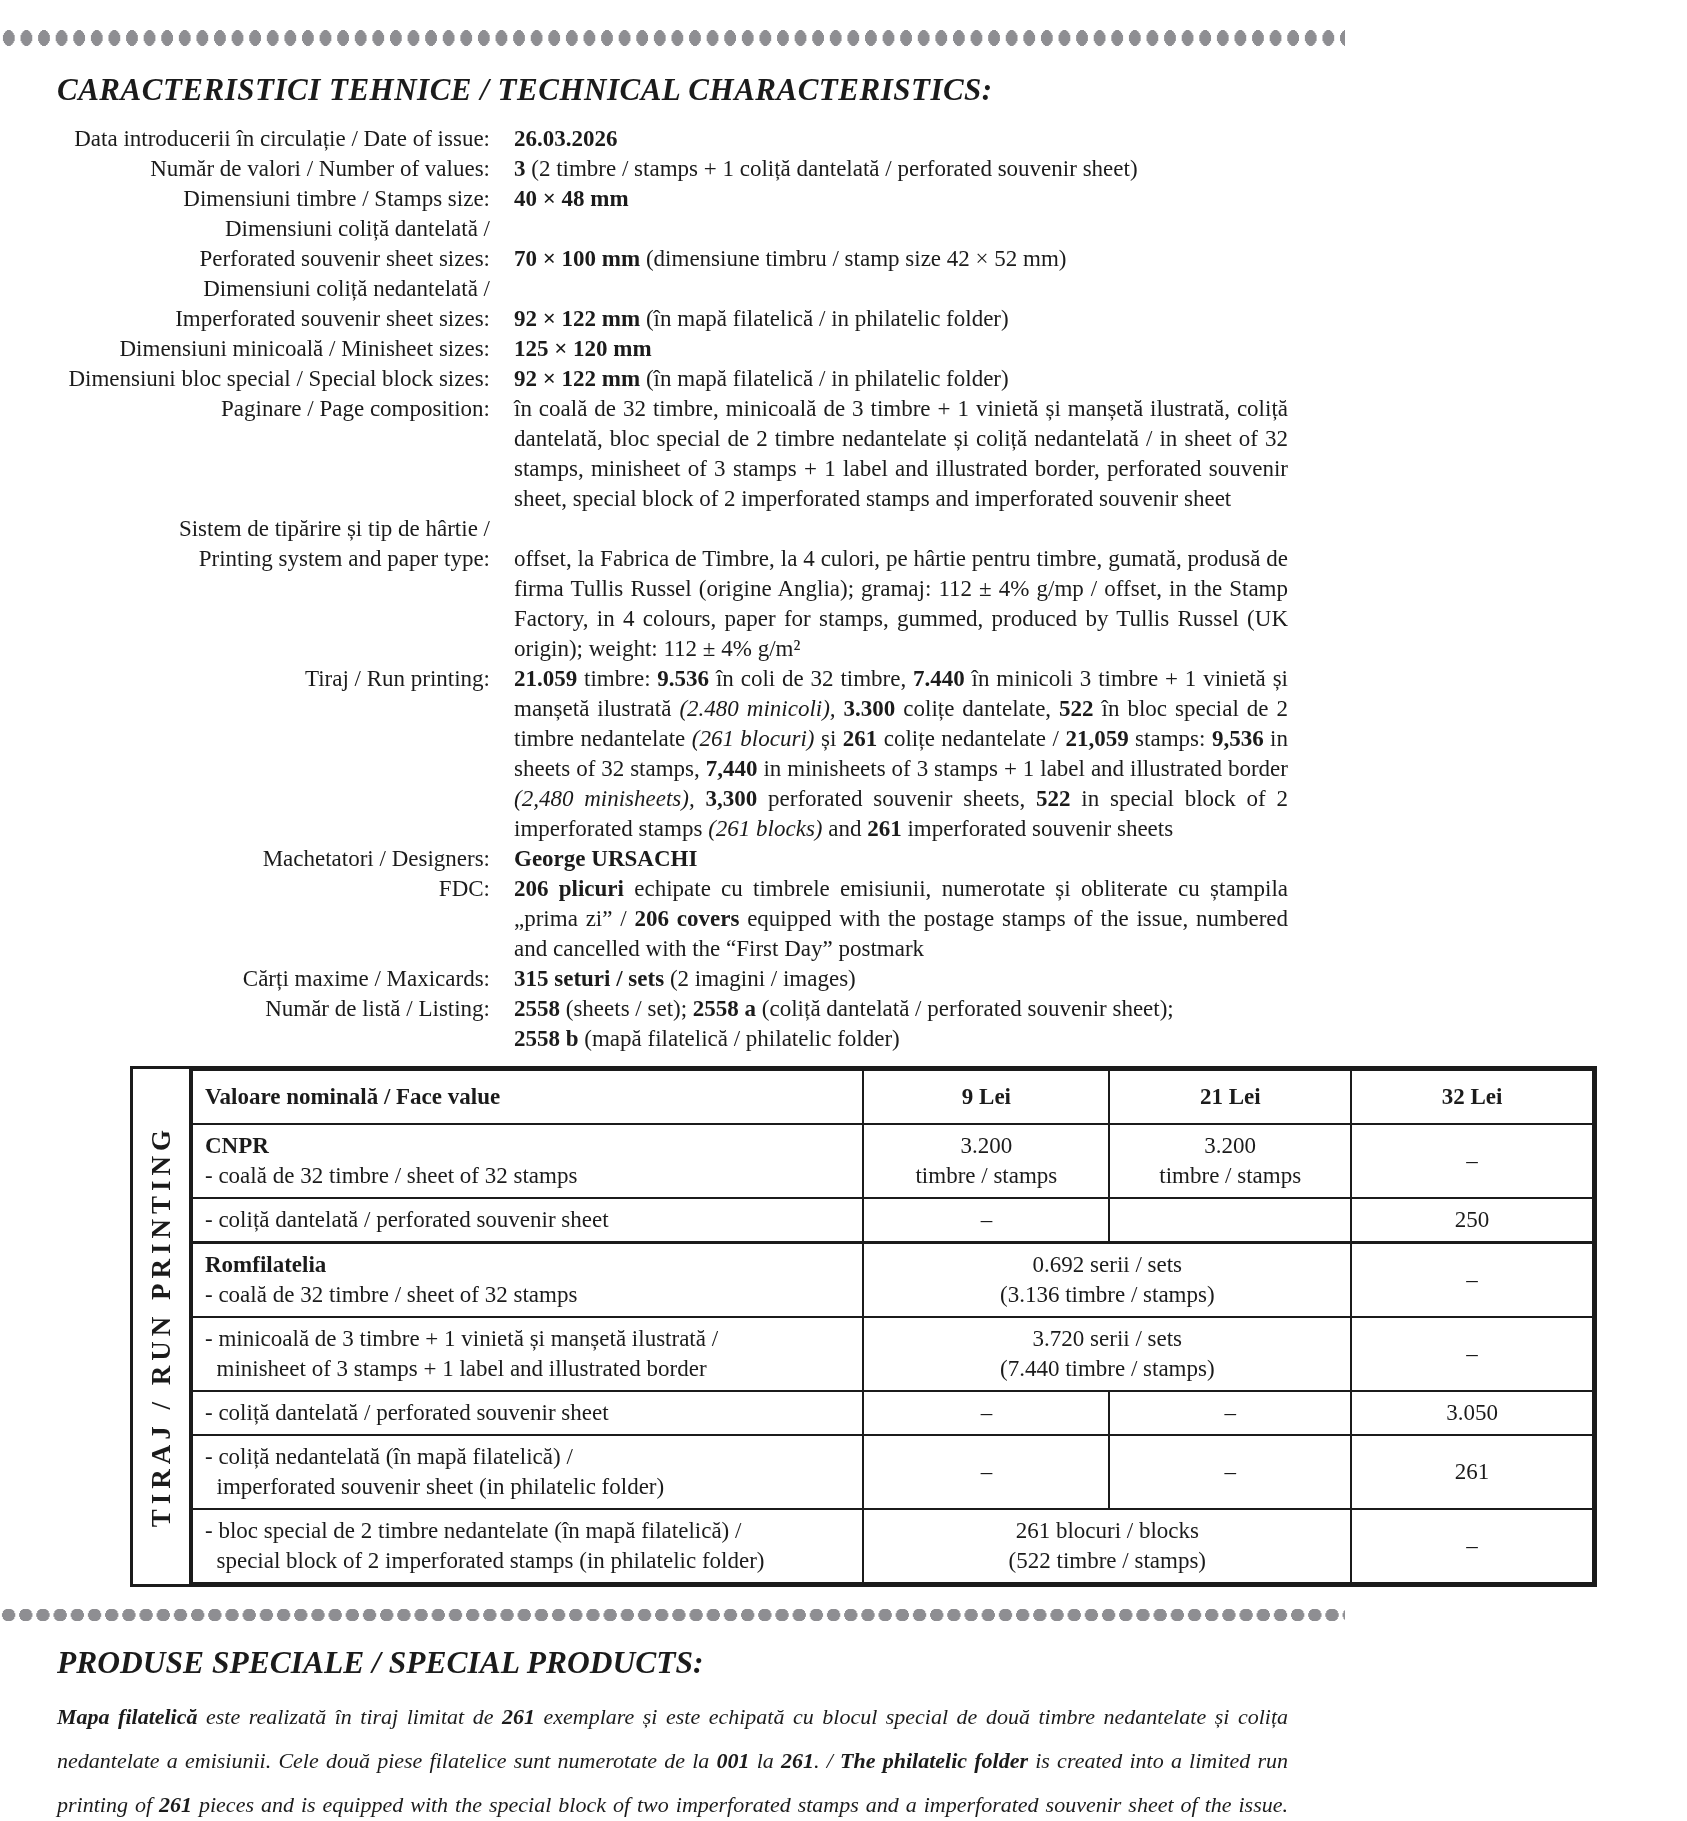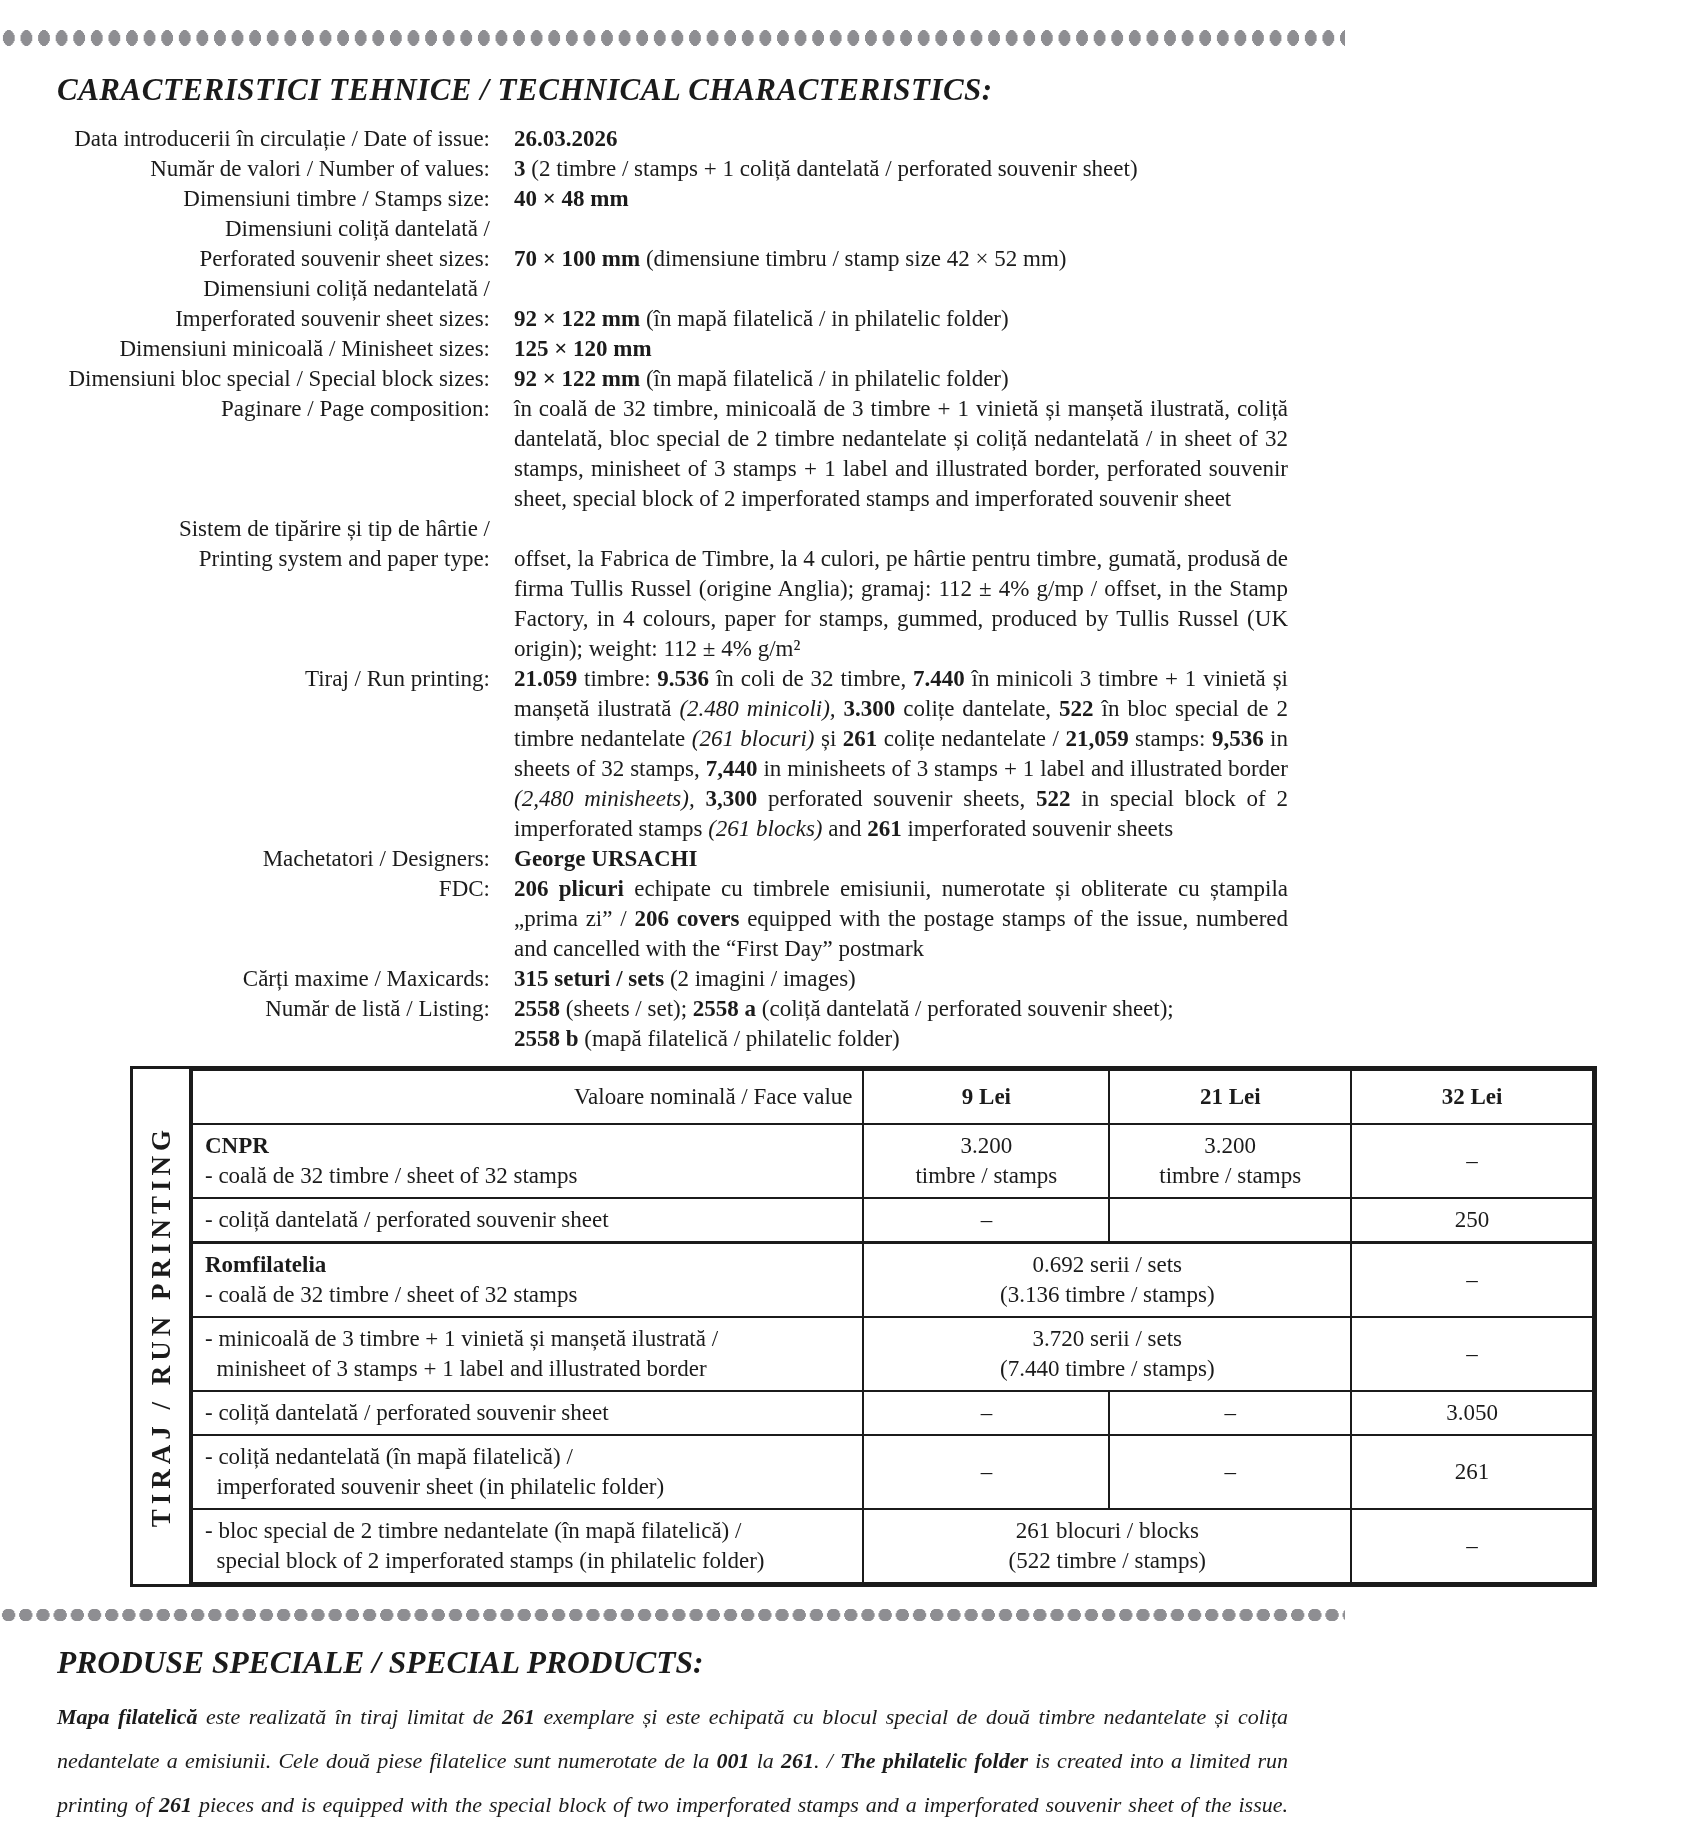--- a/index.html
+++ b/index.html
@@ -21,21 +21,21 @@
   .i{font-style:italic;}
   
   .table-wrap{display:flex;border:3px solid var(--ink,#1b1b1b);margin:12px 0 0 73px;width:1467px;box-sizing:border-box;background:#fff;}
   .side{flex:0 0 56px;border-right:2px solid var(--ink,#1b1b1b);display:flex;align-items:center;justify-content:center;}
   .side-text{writing-mode:vertical-rl;transform:rotate(180deg);font-weight:bold;font-size:27px;letter-spacing:5px;white-space:nowrap;}
   .table-wrap table{border-collapse:collapse;table-layout:fixed;flex:1;font-size:23px;line-height:30px;}
   .table-wrap th,.table-wrap td{border:2px solid var(--ink,#1b1b1b);}
   .cl{text-align:left;padding:6px 10px 6px 12px;white-space:pre-wrap;vertical-align:middle;}
   .cv{text-align:center;white-space:pre-line;padding:6px 6px;vertical-align:middle;}
   thead th{border-bottom-width:3px;}
-  .hl{font-weight:normal;padding:11px 10px 11px 12px;text-align:right;}
+  .hl{font-weight:bold;padding:11px 10px 11px 12px;}
   .hv{font-weight:bold;}
   tr.thick td{border-top-width:3px;}
   
   .mid-dots{margin-top:18px;}
   .special-title{font-size:31.5px;line-height:36px;font-weight:bold;font-style:italic;margin:20px 0 14px 0;}
   .special-par{font-size:22px;line-height:44px;font-style:italic;text-align:justify;margin:0;}
   .bottom-dots{margin-top:20px;}
 </style>
 </head>
 <body>

